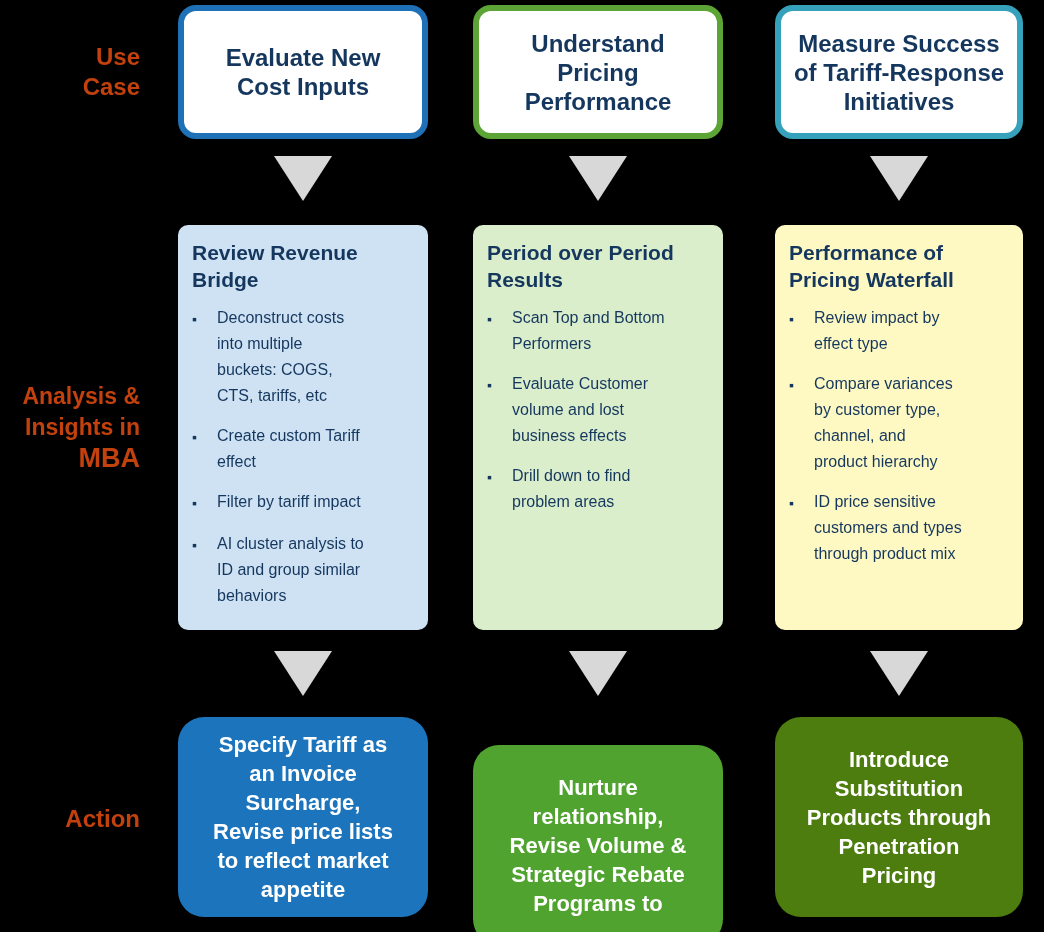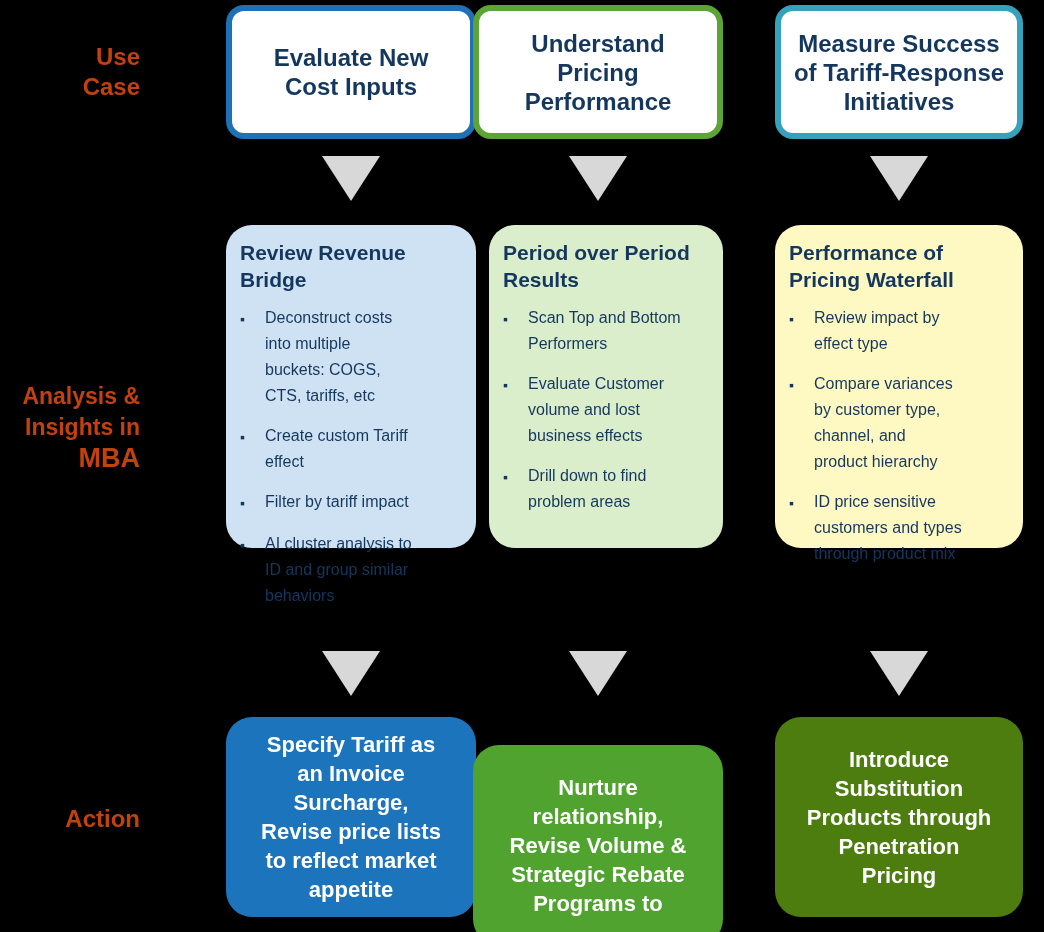--- a/index.html
+++ b/index.html
@@ -24,21 +24,21 @@
     font-weight: 700;
   }
   .label-usecase { top: 42px; font-size: 24px; line-height: 30px; }
   .label-analysis { top: 381px; font-size: 23px; line-height: 31px; }
   .label-analysis .mba-line { font-size: 27px; }
   .label-analysis span { display: block; }
   .label-action { top: 804px; font-size: 24px; line-height: 30px; }
 
   
   .col { position: absolute; top: 0; height: 932px; }
-  .col-0 { left: 178px; width: 250px; margin-left: 48px; }
+  .col-0 { left: 178px; width: 250px; }
   .col-1 { left: 473px; width: 250px; }
   .col-2 { left: 775px; width: 248px; }
 
   .usecase-box {
     position: absolute;
     top: 5px; left: 0; right: 0;
     height: 134px;
     background: #FFFFFF;
     border: 6px solid #888;
     border-radius: 18px;
@@ -61,22 +61,22 @@
     height: 45px;
     background: #D8D8D8;
     clip-path: polygon(0 0, 100% 0, 50% 100%);
   }
   .arrow-1 { top: 156px; }
   .arrow-2 { top: 651px; }
 
   .insight-box {
     position: absolute;
     top: 225px; left: 0; right: 0;
-    height: 323px;
-    border-radius: 26px;
+    height: 405px;
+    border-radius: 10px;
     padding: 14px 8px 0 14px;
     color: #15375E;
   }
   .insight-title {
     font-size: 21px;
     font-weight: 700;
     line-height: 27px;
   }
   .bullet-list {
     list-style: none;
@@ -168,21 +168,21 @@
 Revise price lists
 to reflect market
 appetite</div>
   </div>
 
   <div class="col col-1">
     <div class="usecase-box pre" style="border-color: rgb(92, 164, 54);">Understand
 Pricing
 Performance</div>
     <div class="arrow arrow-1" style="background: rgb(216, 216, 216);"></div>
-    <div class="insight-box" style="background: rgb(218, 238, 204); margin-left: 16px;">
+    <div class="insight-box" style="background: rgb(218, 238, 204);">
       <div class="insight-title pre">Period over Period
 Results</div>
       <ul class="bullet-list">
         <li class="bullet-item">
           <span class="bullet-marker">▪</span>
           <span class="bullet-text pre">Scan Top and Bottom
 Performers</span>
         </li>
         <li class="bullet-item">
           <span class="bullet-marker">▪</span>

